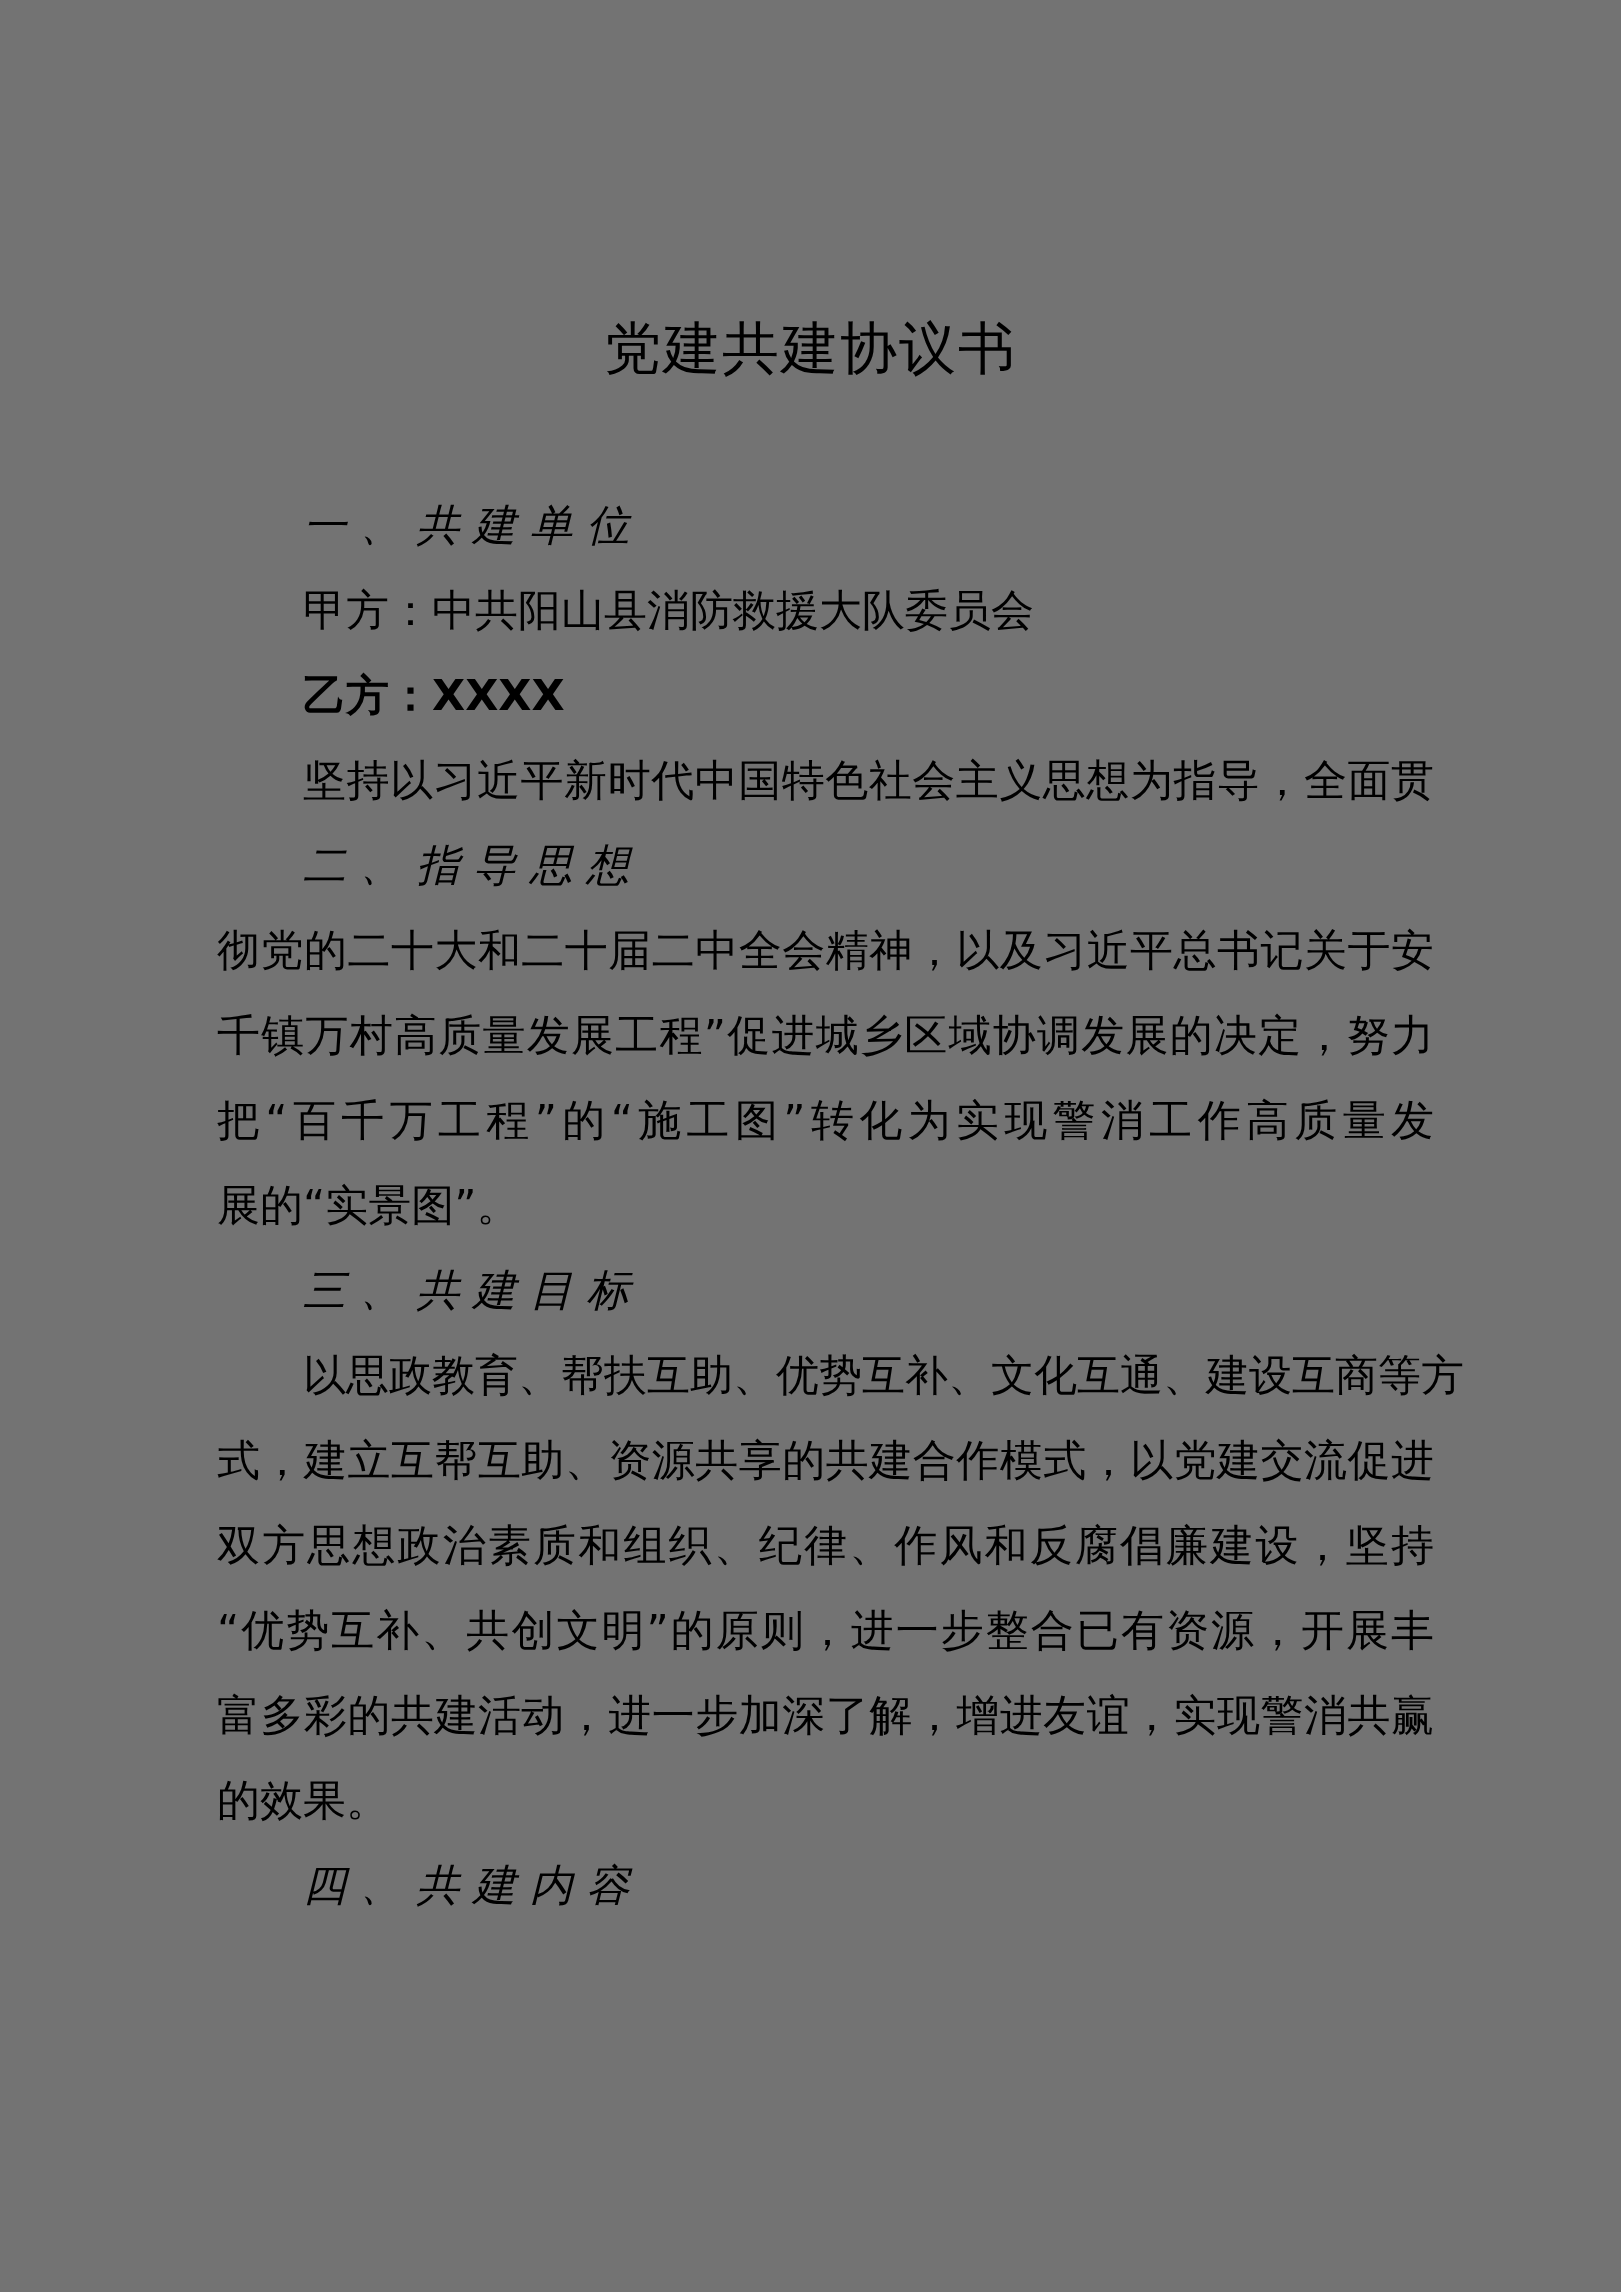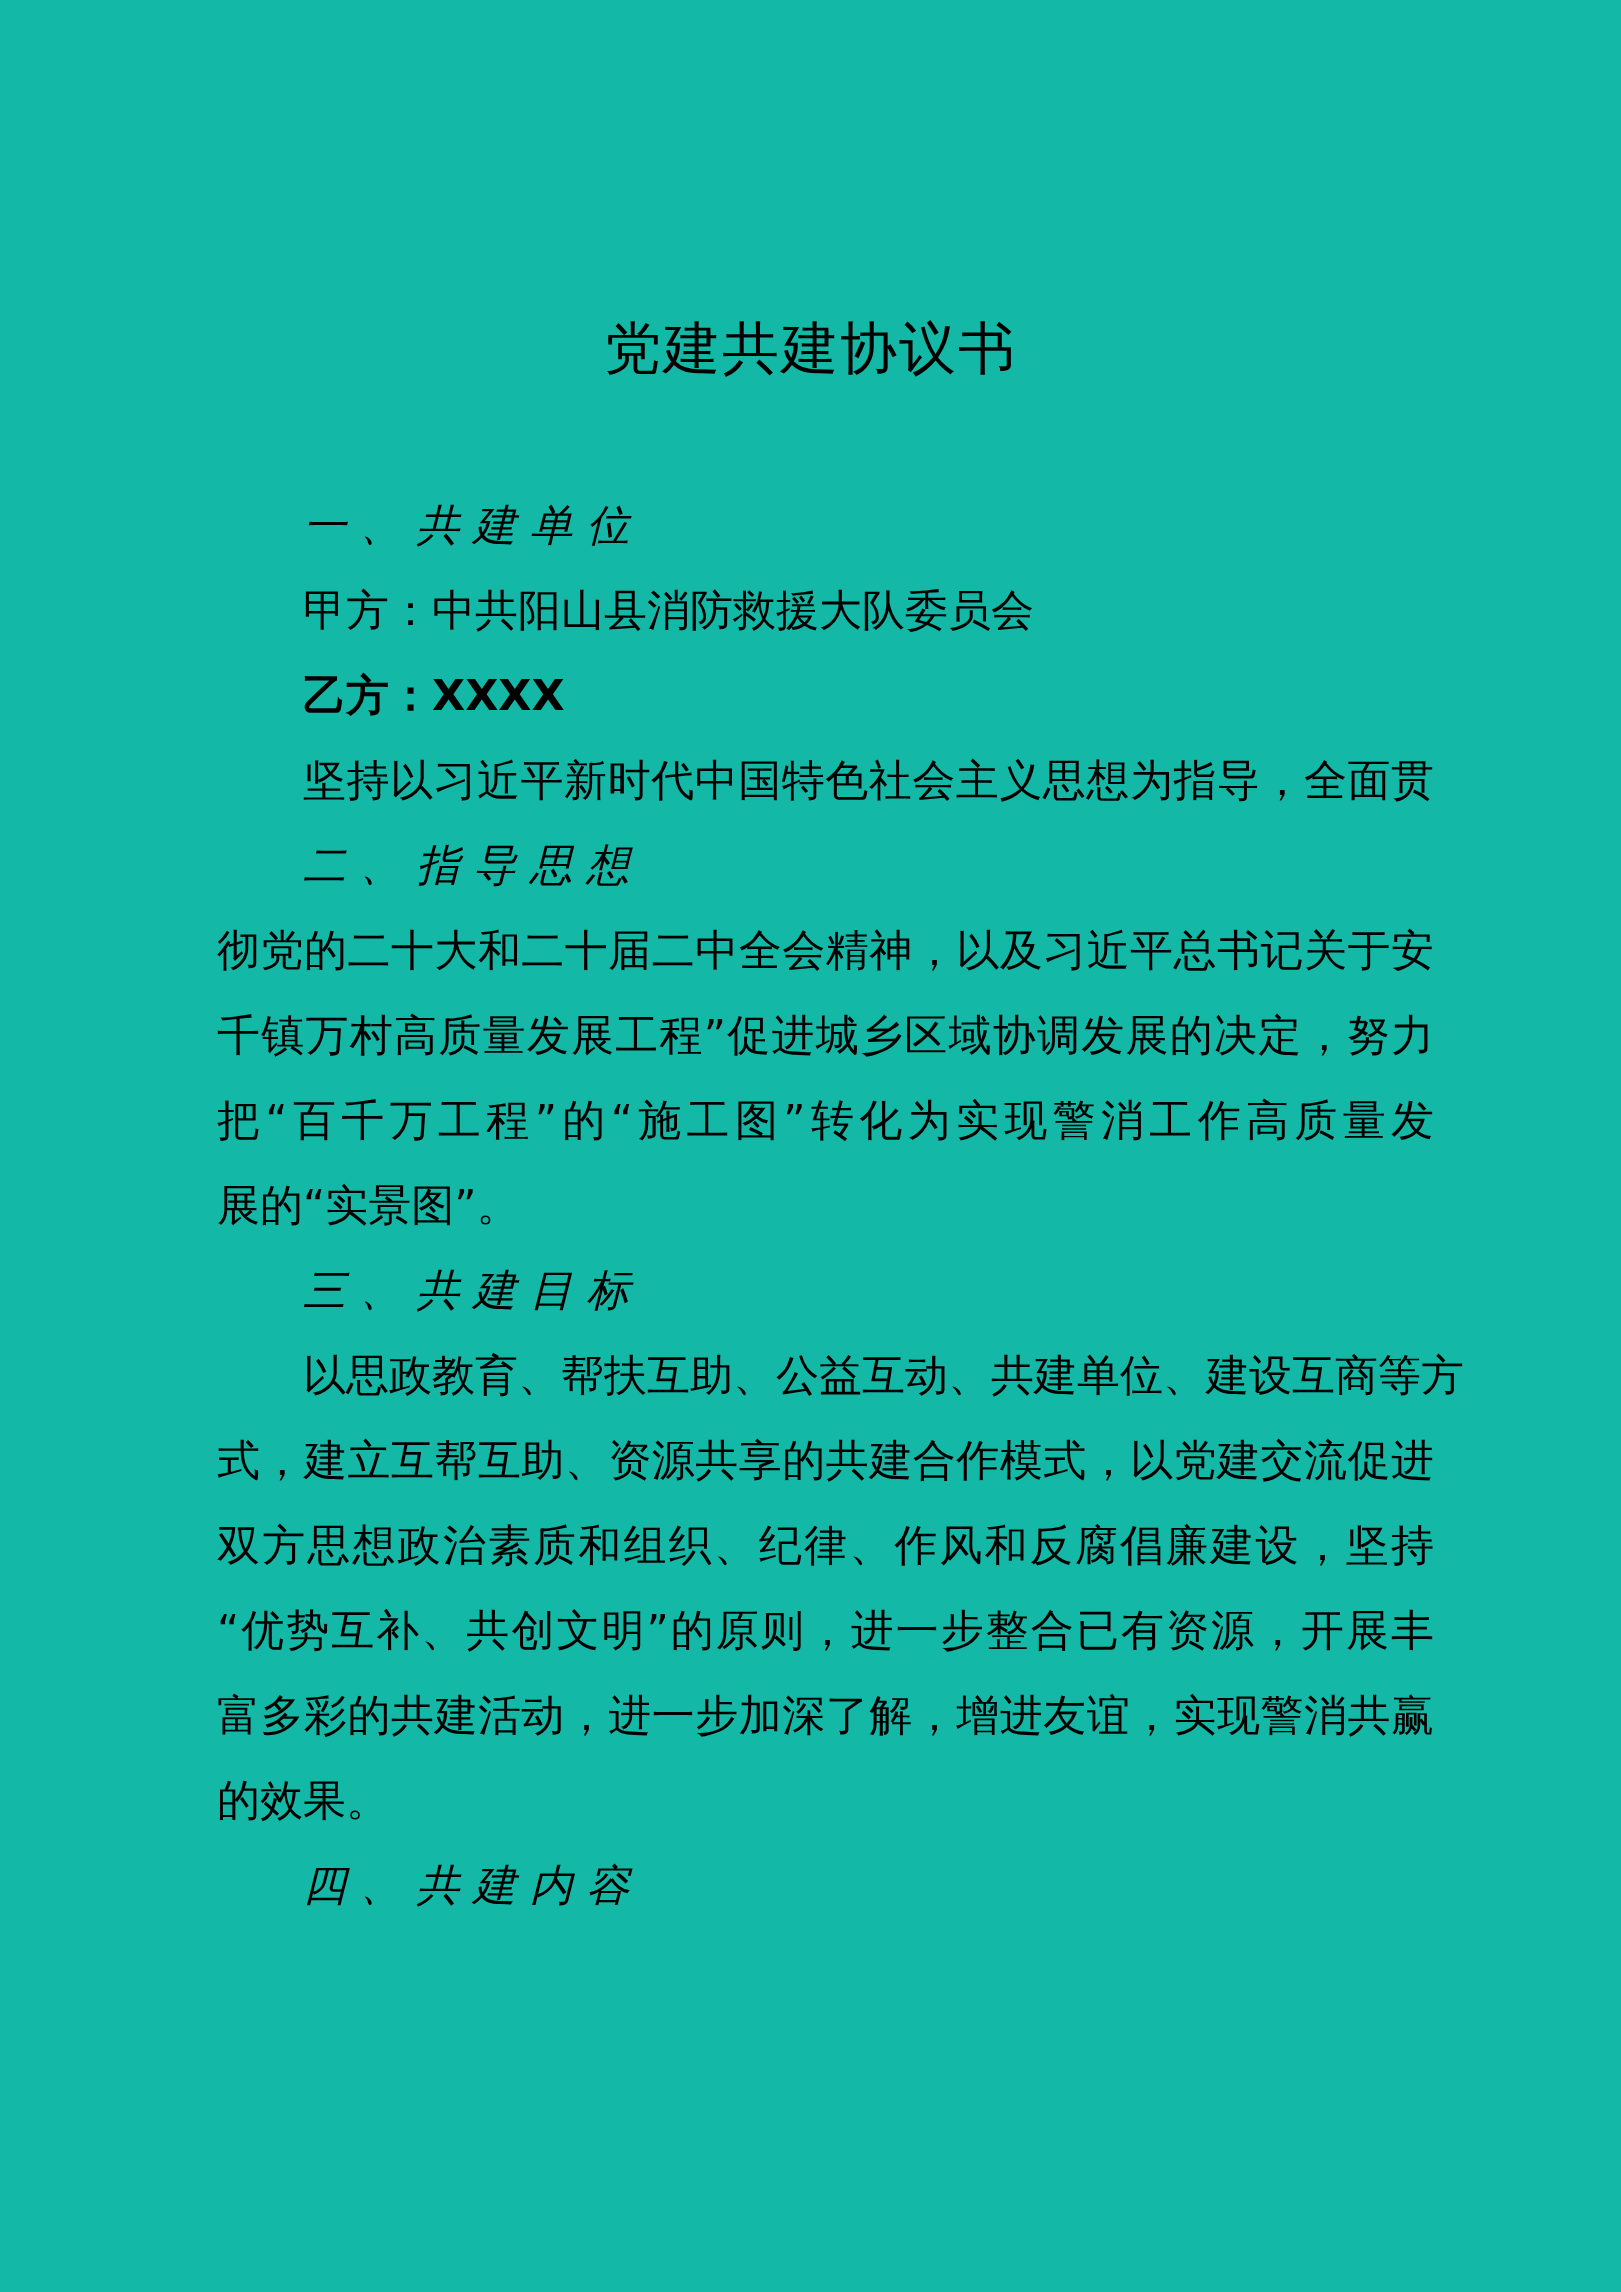--- a/index.html
+++ b/index.html
@@ -14,21 +14,21 @@
       overflow: hidden;
       color: #000000;
       font-family: "DejaVu Sans", "Liberation Sans", sans-serif;
     }
     .page {
       position: absolute;
       left: 0;
       top: 0;
       width: 1621px;
       height: 2293px;
-      background: #14b8a6;
+      background: #737373;
     }
     .title {
       position: absolute;
       left: 0;
       top: 312px;
       width: 1621px;
       text-align: center;
       font-size: 57px;
       line-height: 73px;
       letter-spacing: 2px;
@@ -81,21 +81,21 @@
     <div class="line party" style="letter-spacing:0;font-weight:bold;">乙方：XXXX</div>
 
     <div class="line justify indent">坚持以习近平新时代中国特色社会主义思想为指导，全面贯</div>
     <div class="line heading">二、指导思想</div>
     <div class="line justify">彻党的二十大和二十届二中全会精神，以及习近平总书记关于安</div>
     <div class="line justify">千镇万村高质量发展工程”促进城乡区域协调发展的决定，努力</div>
     <div class="line justify">把“百千万工程”的“施工图”转化为实现警消工作高质量发</div>
     <div class="line" style="letter-spacing:0;">展的“实景图”。</div>
 
     <div class="line heading">三、共建目标</div>
-    <div class="line justify indent">以思政教育、帮扶互助、公益互动、共建单位、建设互商等方</div>
+    <div class="line justify indent">以思政教育、帮扶互助、优势互补、文化互通、建设互商等方</div>
     <div class="line justify">式，建立互帮互助、资源共享的共建合作模式，以党建交流促进</div>
     <div class="line justify">双方思想政治素质和组织、纪律、作风和反腐倡廉建设，坚持</div>
     <div class="line justify">“优势互补、共创文明”的原则，进一步整合已有资源，开展丰</div>
     <div class="line justify">富多彩的共建活动，进一步加深了解，增进友谊，实现警消共赢</div>
     <div class="line" style="letter-spacing:0;">的效果。</div>
 
     <div class="line heading">四、共建内容</div>
 
   </div>
 </div>

